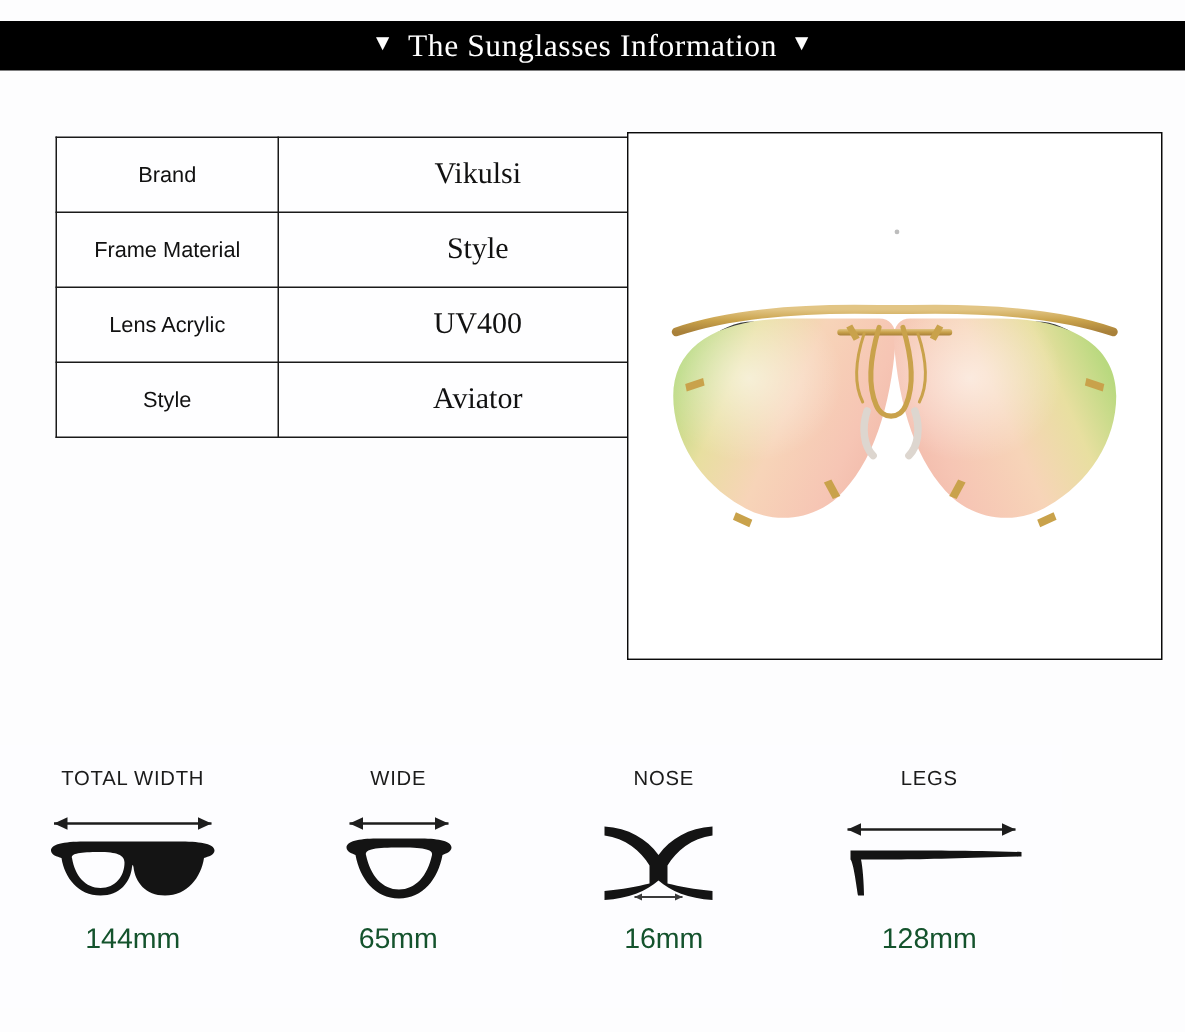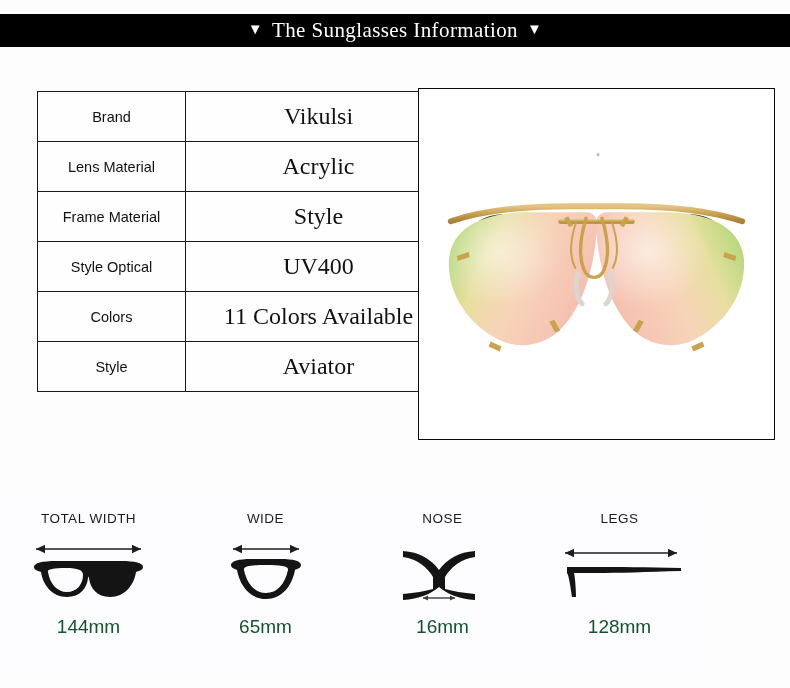--- a/index.html
+++ b/index.html
@@ -63,21 +63,21 @@
     background: #fefeff;
   }
   .spec-label {
     width: 135px;
     font-family: "Liberation Sans", sans-serif;
     font-size: 14.5px;
     color: #111111;
   }
   .spec-value {
     font-family: "Liberation Serif", serif;
-    font-size: 24px;
+    font-size: 20px;
     color: #111111;
   }
 
   
   .product-box {
     position: absolute;
     left: 418px;
     top: 88px;
     width: 357px;
     height: 352px;
@@ -146,34 +146,26 @@
   </div>
 </div>
 
 <table class="spec-table">
   <tbody>
     <tr>
       <td class="spec-label">Brand</td>
       <td class="spec-value">Vikulsi</td>
     </tr>
     <tr>
-      <td class="spec-label">Lens Material</td>
-      <td class="spec-value">Acrylic</td>
-    </tr>
-    <tr>
       <td class="spec-label">Frame Material</td>
       <td class="spec-value">Style</td>
     </tr>
     <tr>
-      <td class="spec-label">Style Optical</td>
+      <td class="spec-label">Lens Acrylic</td>
       <td class="spec-value">UV400</td>
-    </tr>
-    <tr>
-      <td class="spec-label">Colors</td>
-      <td class="spec-value">11 Colors Available</td>
     </tr>
     <tr>
       <td class="spec-label">Style</td>
       <td class="spec-value">Aviator</td>
     </tr>
   </tbody>
 </table>
 
 <div class="product-box">
   <svg class="product-svg" viewBox="0 0 357 352">

